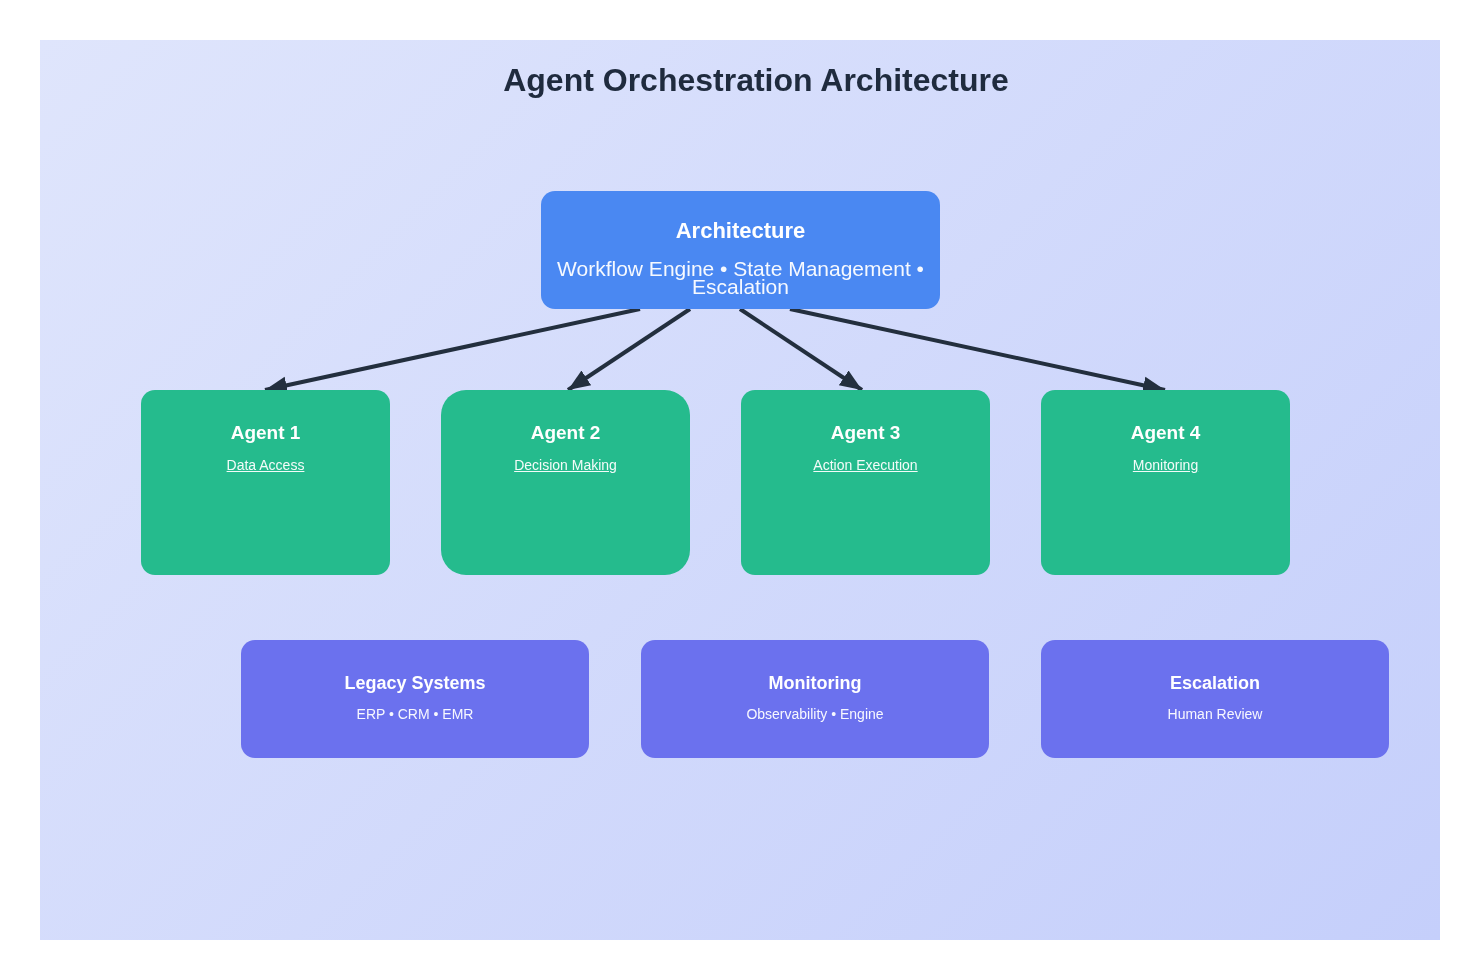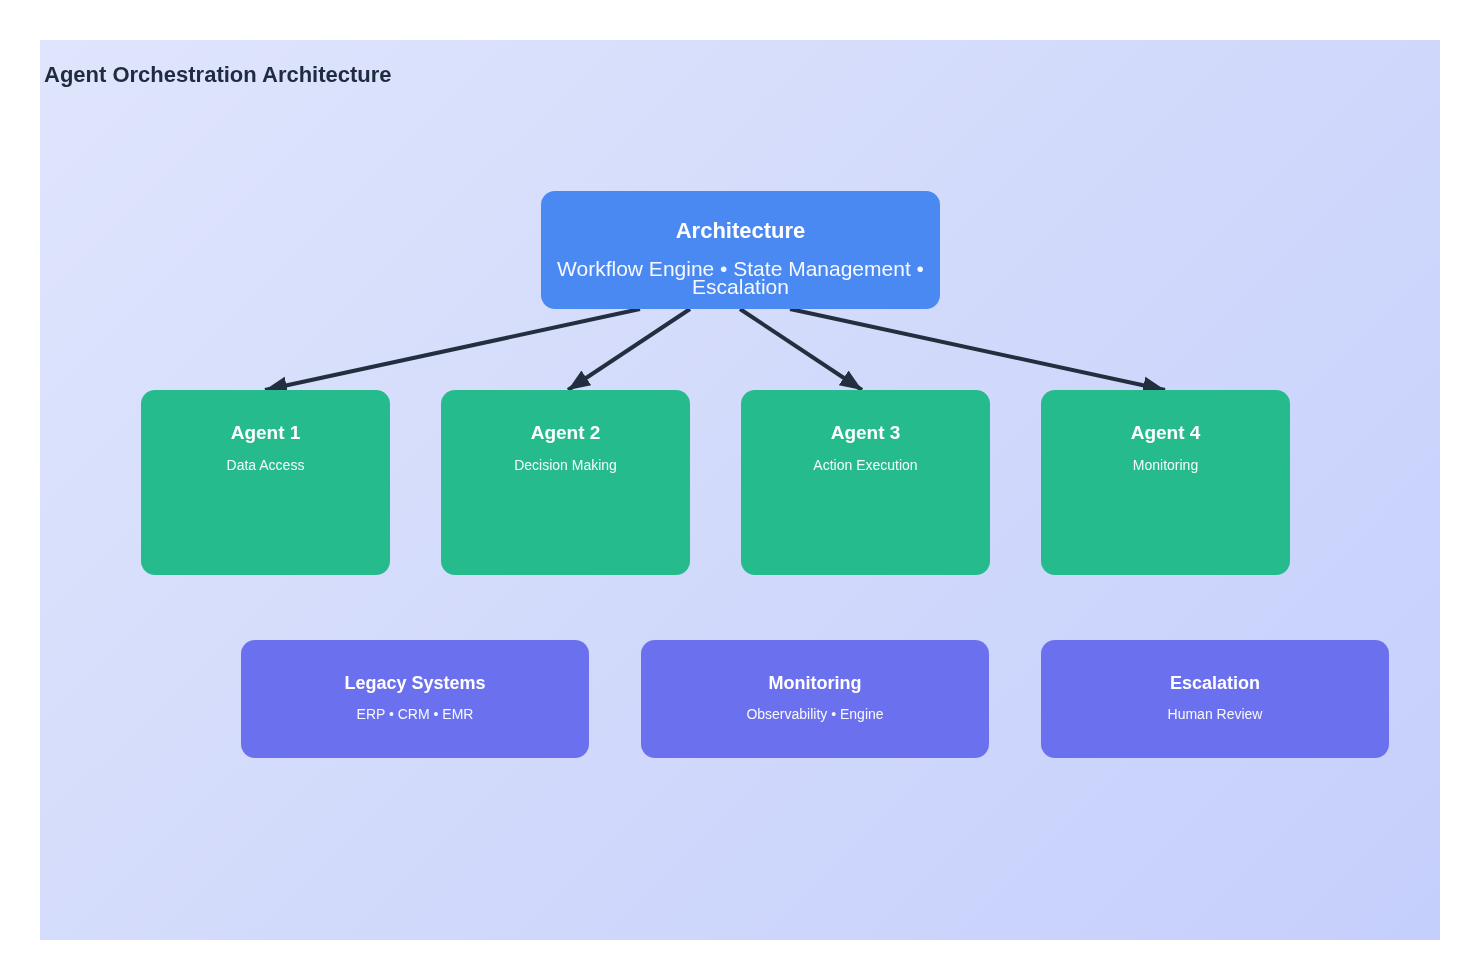--- a/index.html
+++ b/index.html
@@ -13,43 +13,43 @@
     --box-text:#ffffff;
   }
   *{margin:0;padding:0;box-sizing:border-box;}
   html,body{width:1480px;height:980px;background:#ffffff;overflow:hidden;
     font-family:"Liberation Sans", sans-serif;}
   .canvas{
     position:absolute;left:40px;top:40px;width:1400px;height:900px;
     background:linear-gradient(135deg,var(--canvas-start) 0%,var(--canvas-end) 100%);
   }
   .page-title{
-    position:absolute;left:4px;top:22px;width:100%;
-    text-align:left;font-size:22px;font-weight:bold;color:var(--heading);
+    position:absolute;left:16px;top:22px;width:100%;
+    text-align:center;font-size:32px;font-weight:bold;color:var(--heading);
   }
   .arrows{position:absolute;left:0;top:0;width:1400px;height:900px;}
   .arrows line{stroke:var(--arrow);stroke-width:4;}
   .node{
     position:absolute;color:var(--box-text);text-align:center;border-radius:14px;
   }
   .node-title{font-weight:bold;}
   .node-subtitle{color:rgba(255,255,255,0.95);}
   .orchestrator{
     left:501px;top:151px;width:399px;height:118px;background:var(--orchestrator);
     padding-top:27px;
   }
   .orchestrator .node-title{font-size:22px;line-height:26px;}
   .orchestrator .node-subtitle{font-size:21px;line-height:18px;margin-top:16px;}
   .agent{
     top:350px;width:249px;height:185px;background:var(--agent);
     padding-top:31px;
   }
   .agent .node-title{font-size:19px;line-height:24px;}
-  .agent .node-subtitle{font-size:14px;line-height:18px;margin-top:11px;}
-  .agent-1{left:101px;} .agent-2{left:401px;} .agent-3{left:701px;} .agent-4{left:1001px;}
+  .agent .node-subtitle{font-size:14px;line-height:18px;margin-top:11px;text-decoration:underline;}
+  .agent-1{left:101px;} .agent-2{left:401px;border-radius:25px;} .agent-3{left:701px;} .agent-4{left:1001px;}
   .system{
     top:600px;width:348px;height:118px;background:var(--system);
     padding-top:31px;
   }
   .system .node-title{font-size:18px;line-height:24px;}
   .system .node-subtitle{font-size:14px;line-height:18px;margin-top:10px;}
   .system-1{left:201px;} .system-2{left:601px;} .system-3{left:1001px;}
 </style>
 </head>
 <body>

